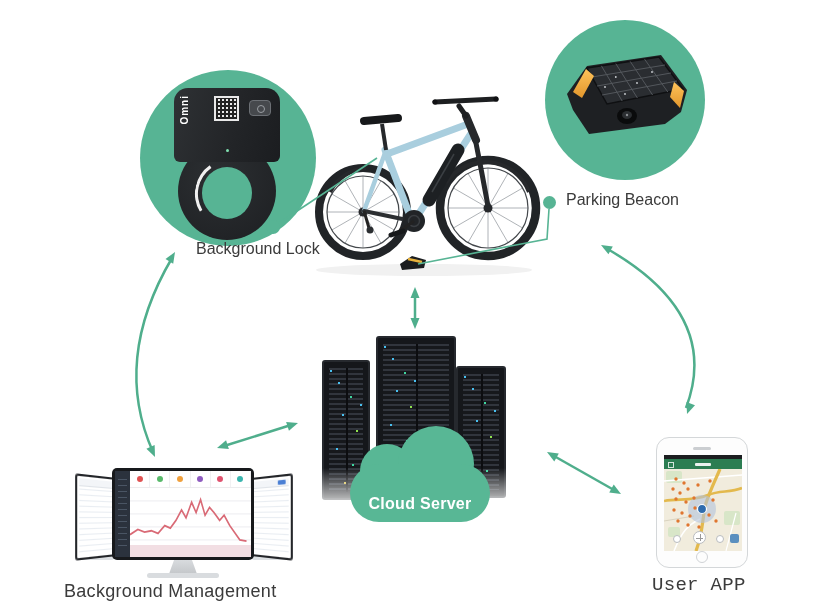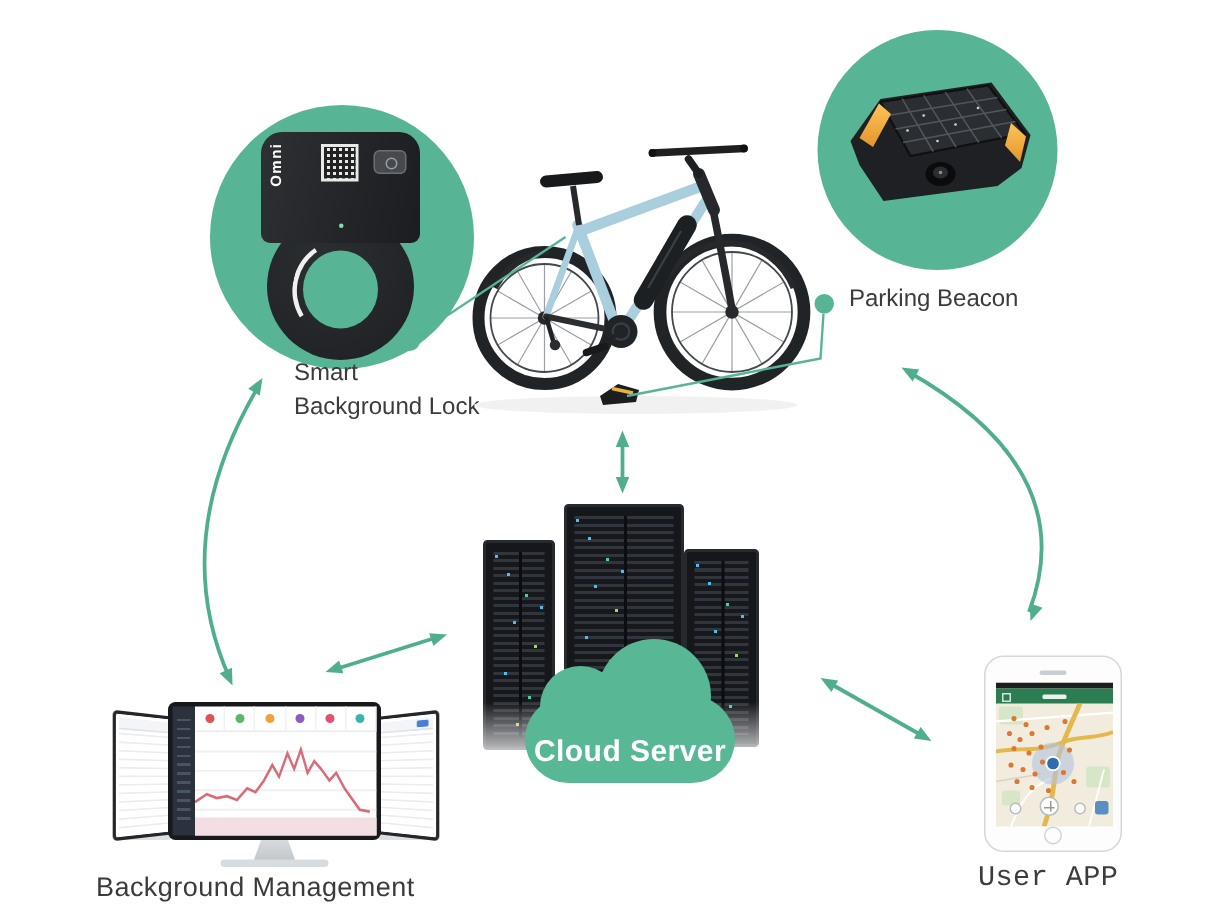--- a/index.html
+++ b/index.html
@@ -71,21 +71,21 @@
 
   
   .cloud { position:absolute; left:350px; top:426px; width:140px; height:96px; z-index:4; }
   .cloud-base { position:absolute; left:0; bottom:0; width:140px; height:58px;
     background:#58b795; border-radius:29px; }
   .cloud-bump-s { position:absolute; left:10px; top:18px; width:54px; height:54px;
     background:#58b795; border-radius:50%; }
   .cloud-bump-b { position:absolute; left:48px; top:0; width:76px; height:76px;
     background:#58b795; border-radius:50%; }
   .cloud-label { position:absolute; left:0; bottom:9px; width:100%; text-align:center;
-    color:#fff; font-size:20px; font-weight:bold; letter-spacing:.3px; }
+    color:#fff; font-size:16px; font-weight:bold; letter-spacing:.3px; }
 
   
   .monitor-side { position:absolute; width:56px; height:76px; background:#fff;
     border:2px solid #24262a; border-radius:3px; overflow:hidden; z-index:1; }
   .monitor-left  { left:70px;  top:479px; transform:perspective(260px) rotateY(38deg);
     transform-origin:right center; }
   .monitor-right { left:242px; top:479px; transform:perspective(260px) rotateY(-38deg);
     transform-origin:left center; }
   .table-screen { position:absolute; inset:2px;
     background:repeating-linear-gradient(180deg,#ffffff 0 4px,#e9edf2 4px 5px); }
@@ -155,21 +155,20 @@
     <div class="lock-top">
       <span class="omni-text">Omni</span>
       <div class="qr">
           <div class="qr-inner"></div>
         </div>
       <div class="nfc"></div>
       <div class="led"></div>
     </div>
   </div>
   <div class="label lock-label">
-    <div>Smart</div>
     <div>Background Lock</div>
   </div>
 
   <div class="node-circle beacon-circle">
     <svg class="beacon-svg" width="144" height="110" viewBox="0 0 144 110">
       <defs>
         <linearGradient id="og" x1="0" y1="0" x2="0" y2="1">
           <stop offset="0" stop-color="#ffc35a"></stop>
             <stop offset="1" stop-color="#e2962c"></stop>
         </linearGradient>

